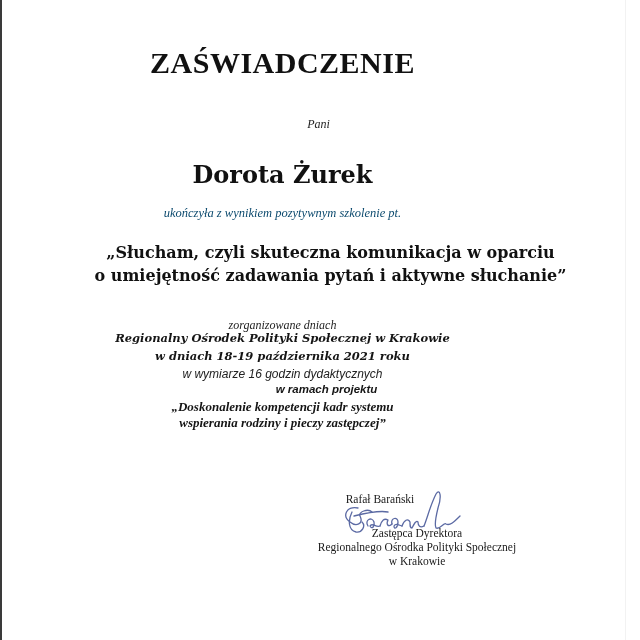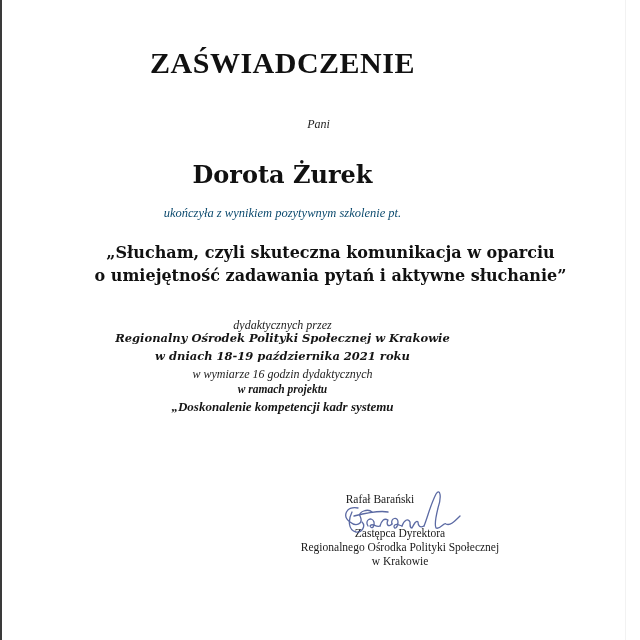--- a/index.html
+++ b/index.html
@@ -91,32 +91,33 @@
     .dates {
       top: 349px;
       font-family: "DejaVu Serif", serif;
       font-style: italic;
       font-weight: bold;
       font-size: 11.5px;
       color: #151515;
     }
     .hours {
       top: 367px;
-      font-family: Liberation Serif, serif;
+      font-family: Liberation Sans, sans-serif;
       font-style: italic;
       font-size: 12px;
       color: #222;
     }
     .project-label {
       top: 383px;
-      font-family: Liberation Serif, serif;
-      font-style: italic;
-      font-weight: bold;
-      font-size: 11.5px;
-      color: #151515;
+      font-family: Liberation Sans, sans-serif;
+      font-style: italic;
+      font-weight: bold;
+      font-size: 11.5px;
+      color: #151515;
+      padding-left: 44px;
     }
     .project {
       top: 399px;
       font-family: Liberation Serif, serif;
       font-style: italic;
       font-weight: bold;
       font-size: 13px;
       line-height: 16px;
       color: #151515;
     }
@@ -132,21 +133,21 @@
       line-height: 14px;
     }
     .sig-name {
       position: absolute;
       left: 0; top: 0;
       width: 180px;
       text-align: center;
     }
     .sig-role {
       position: absolute;
-      left: 0; top: 34px;
+      left: 17px; top: 34px;
       width: 220px;
       text-align: center;
     }
     .signature {
       position: absolute;
       left: 338px;
       top: 486px;
       width: 140px;
       height: 56px;
     }
@@ -163,32 +164,33 @@
 
 <div class="line name">Dorota Żurek</div>
 
 <div class="line completed">ukończyła z wynikiem pozytywnym szkolenie pt.</div>
 
 <div class="line course">
   <div>„Słucham, czyli skuteczna komunikacja w oparciu</div>
   <div>o umiejętność zadawania pytań i aktywne słuchanie”</div>
 </div>
 
-<div class="line org-label">dydaktycznych przez</div>
+<div class="line org-label">zorganizowane dniach</div>
 
 <div class="line org">Regionalny Ośrodek Polityki Społecznej w Krakowie</div>
 
 <div class="line dates">w dniach 18-19 października 2021 roku</div>
 
 <div class="line hours">w wymiarze 16 godzin dydaktycznych</div>
 
 <div class="line project-label">w ramach projektu</div>
 
 <div class="line project">
   <div>„Doskonalenie kompetencji kadr systemu</div>
+  <div>wspierania rodziny i pieczy zastępczej”</div>
 </div>
 
 <div class="sig-block">
   <div class="sig-name">Rafał Barański</div>
   <div class="sig-role">
     <div>Zastępca Dyrektora</div>
     <div>Regionalnego Ośrodka Polityki Społecznej</div>
     <div>w Krakowie</div>
   </div>
 </div>

